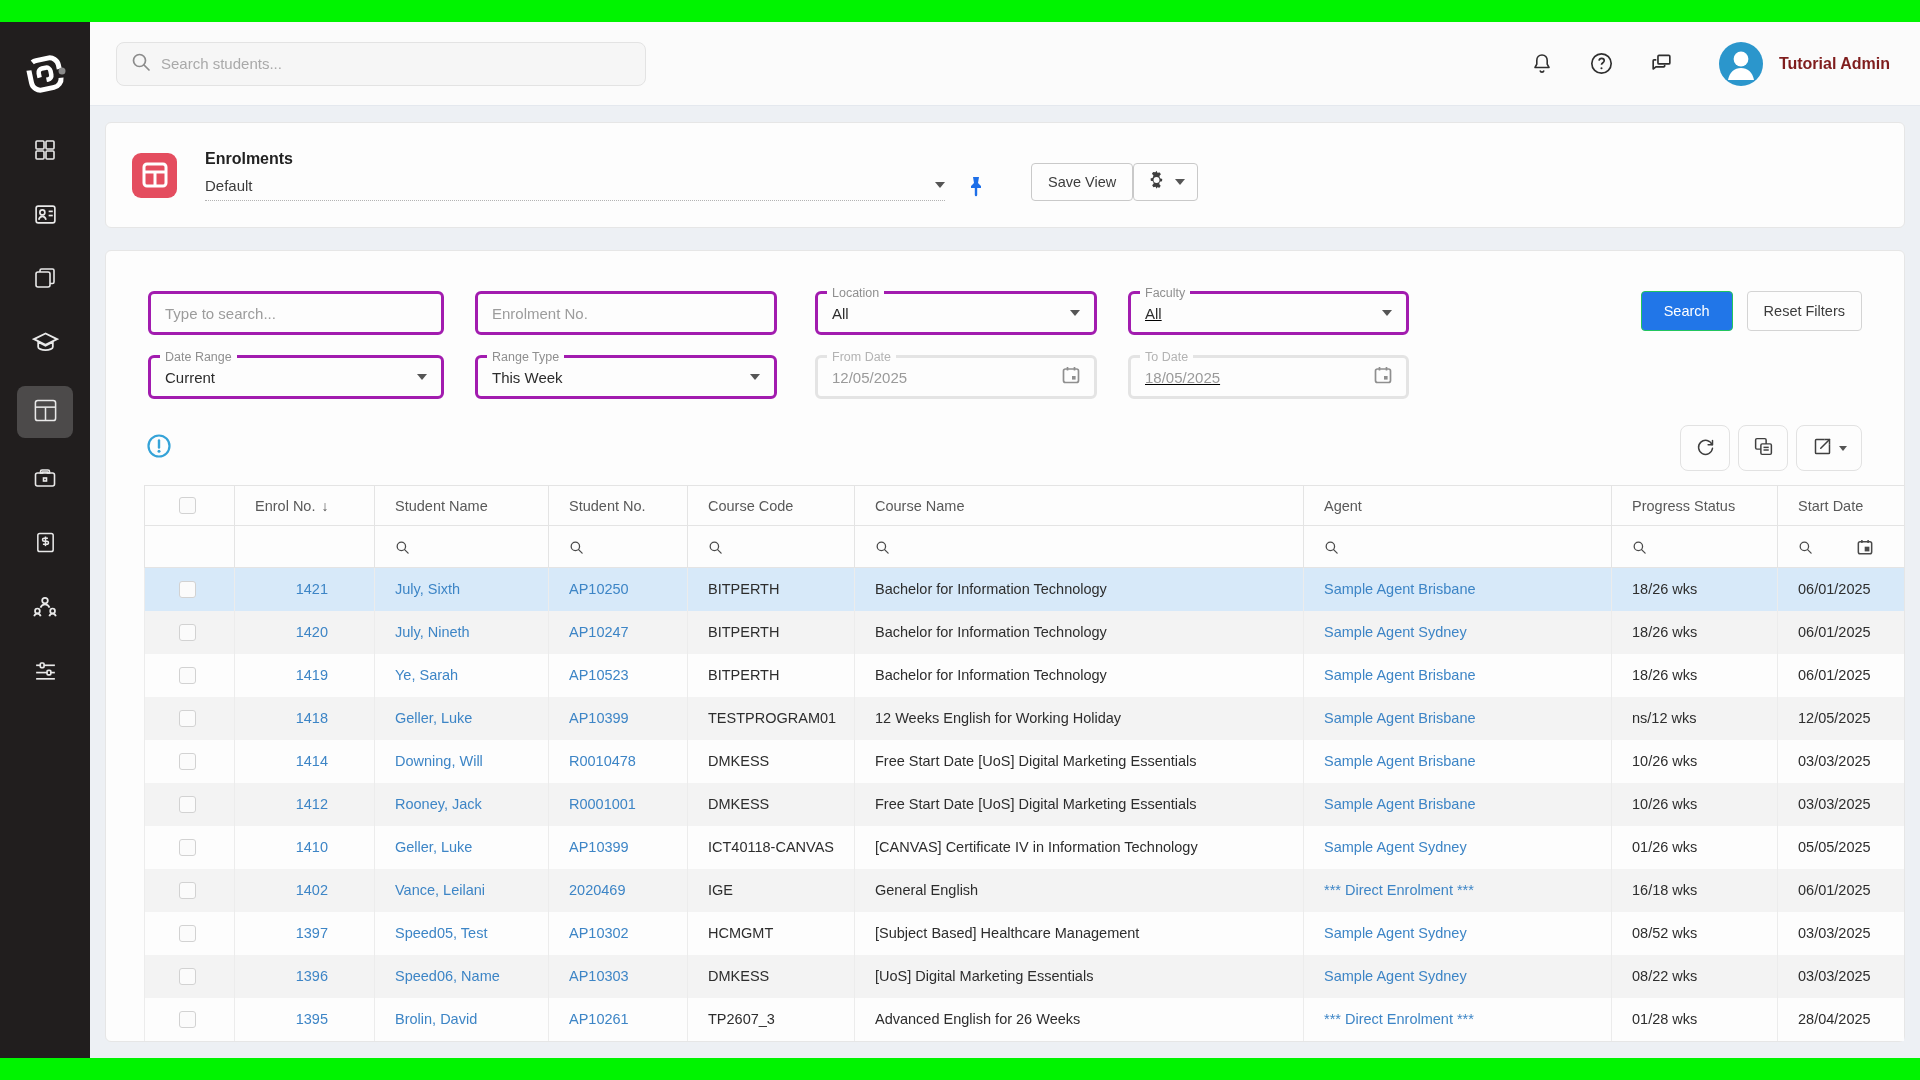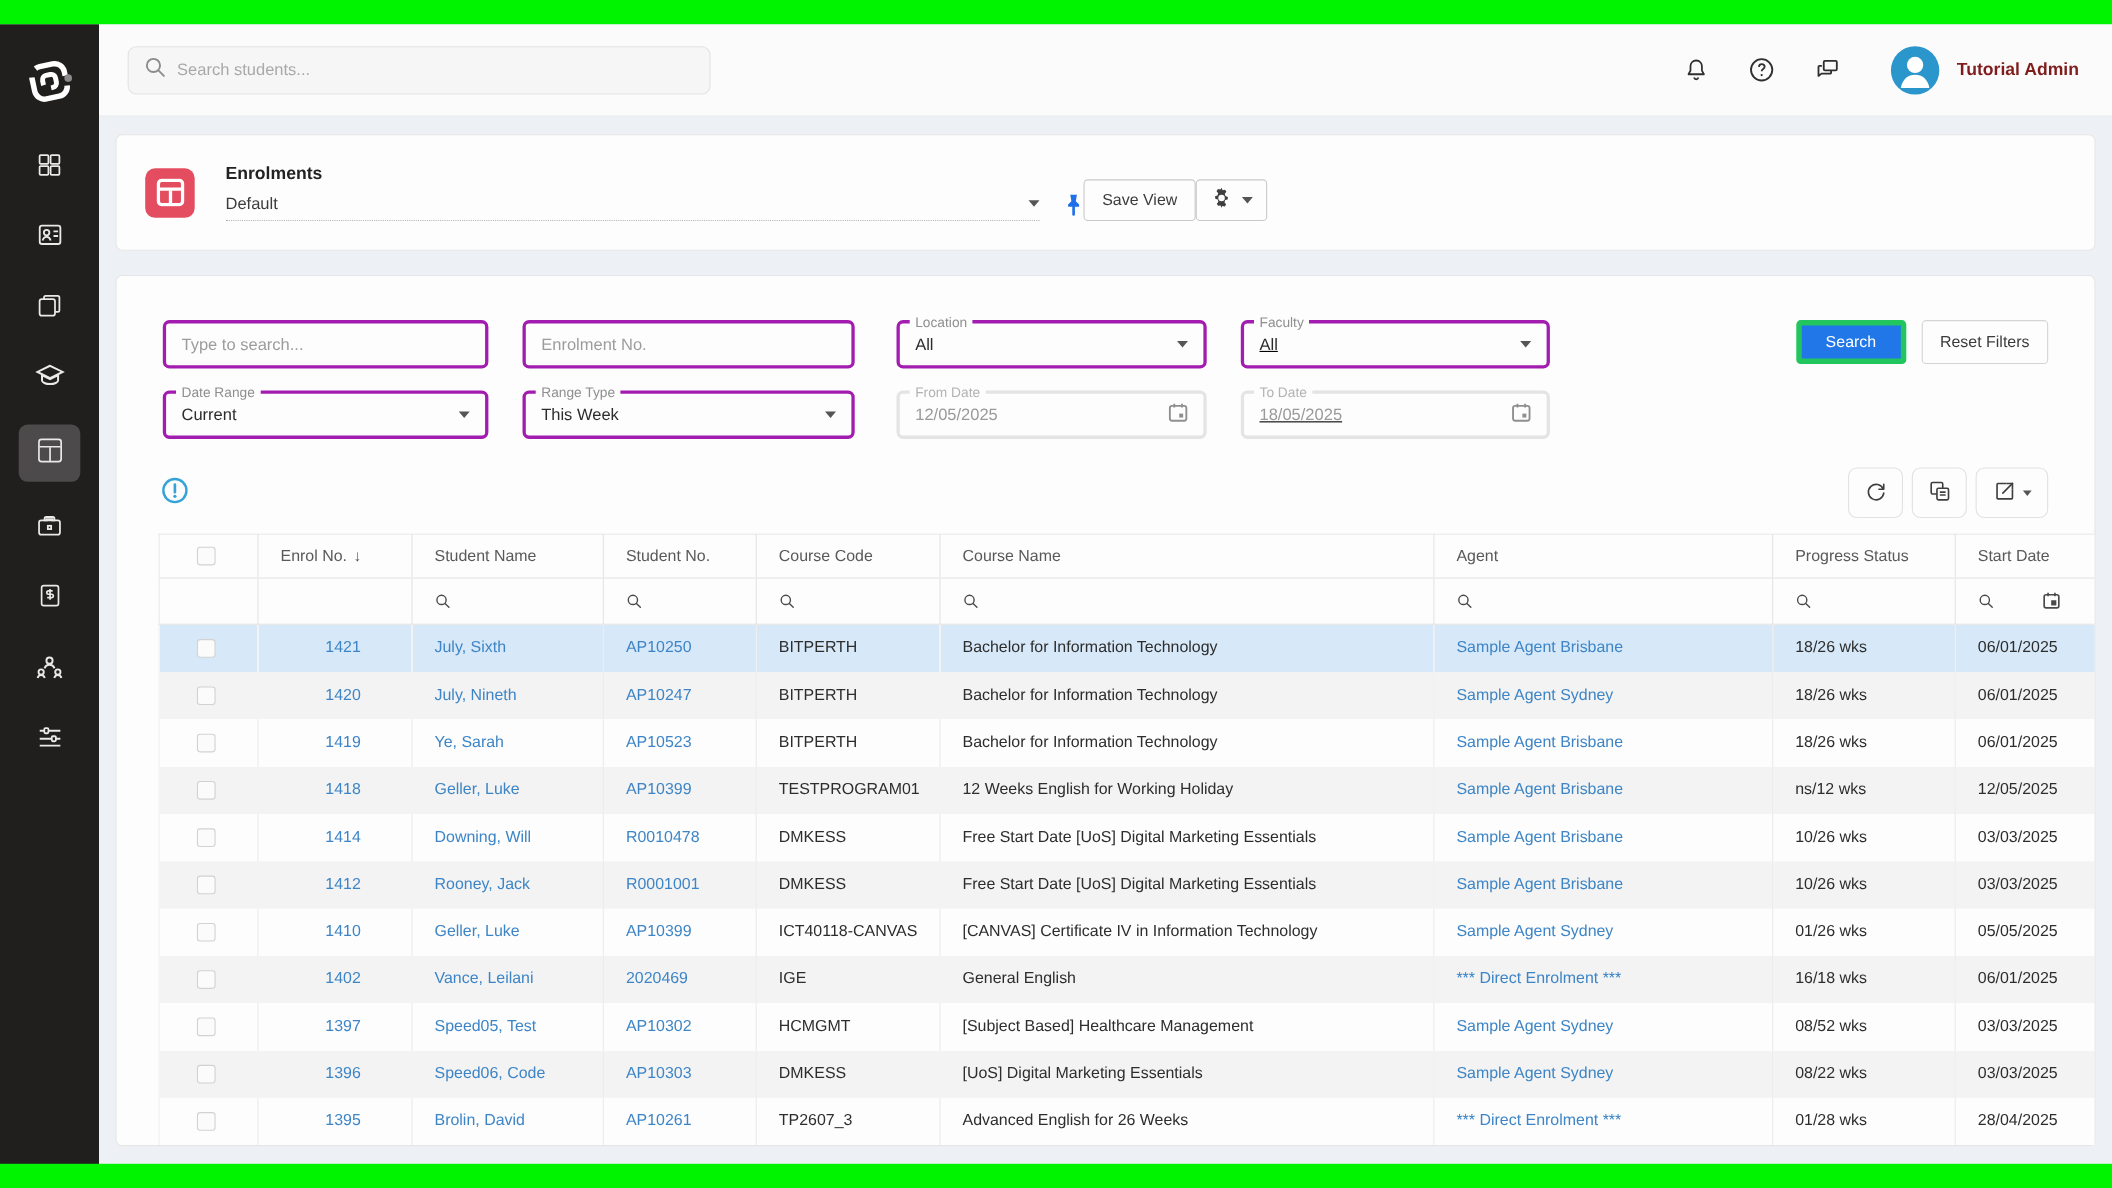--- a/index.html
+++ b/index.html
@@ -39,41 +39,41 @@
 
   
   .view-card { height:106px; display:flex; align-items:center; padding:0 26px; margin-bottom:22px; }
   .module-icon { width:45px; height:45px; border-radius:9px; background:#e44d5f; display:flex; align-items:center; justify-content:center; flex:0 0 45px; }
   .view-meta { margin-left:28px; display:flex; flex-direction:column; position:relative; width:740px; }
   .view-title { font-size:16px; font-weight:bold; color:#222; margin-bottom:9px; }
   .view-select { display:flex; align-items:center; border-bottom:1px dotted #b3b3b3; padding-bottom:6px; cursor:pointer;gap:36px; }
   .view-select-value { font-size:15px; color:#3c3c3c; }
   .caret { width:0; height:0; border-left:5px solid transparent; border-right:5px solid transparent; border-top:6px solid #555; margin-left:auto; }
   .pin-box { margin-left:22px; margin-top:26px; cursor:pointer; }
-  .hdr-btns { display:flex; align-items:center; gap:0; margin-top:14px; }
+  .hdr-btns { display:flex; align-items:center; gap:0; margin-left:46px; margin-top:14px; }
   .btn { height:38px; border:1px solid #c9c9c9; background:#fdfdfd; border-radius:4px; font-size:14.5px; color:#3c3c3c; padding:0 16px; display:flex; align-items:center; gap:8px; cursor:pointer; font-family:"Liberation Sans", sans-serif; }
   .gear-btn { padding:0 12px; }
 
   
   .filters { padding:40px 42px 0 42px; }
   .filter-row { display:flex; align-items:flex-start; }
   .filter-row + .filter-row { margin-top:20px; }
   .f-field { position:relative; height:44px; border:3px solid #a21caf; border-radius:6px; background:#fdfdfd; display:flex; align-items:center; padding:0 14px; }
   .f-field input { border:none; outline:none; background:transparent; width:100%; font-size:15px; color:#333; font-family:"Liberation Sans", sans-serif; }
   .f-field input::placeholder { color:#9c9c9c; }
   .f-label { position:absolute; top:-9px; left:9px; background:#fdfdfd; padding:0 5px; font-size:12.5px; color:#8f8f8f; line-height:1.3; }
   .f-value { font-size:15px; color:#2c2c2c; }
   .f-field.select { cursor:pointer; }
   .f-field.disabled { border-color:#e4e4e4; }
   .f-field.disabled .f-value { color:#9a9a9a; }
   .f-field.disabled .f-label { color:#b3b3b3; }
   .w1 { width:296px; } .w2 { width:302px; margin-left:31px; } .w3 { width:282px; margin-left:38px; } .w4 { width:281px; margin-left:31px;text-decoration:underline; }
   .f-cal { margin-left:auto; }
   .filter-btns { margin-left:auto; display:flex; gap:14px; }
-  .btn-primary { height:40px; padding:0 22px; background:#2176e8; border:5px solid #22c55e; color:#fff; border-radius:4px; font-size:14.5px; display:flex; align-items:center; cursor:pointer; }
+  .btn-primary { height:40px; padding:0 22px; background:#2176e8; border:1px solid #22c55e; color:#fff; border-radius:4px; font-size:14.5px; display:flex; align-items:center; cursor:pointer; }
   .btn-plain { height:40px; padding:0 16px; background:#fdfdfd; border:1px solid #d4d4d4; color:#3c3c3c; border-radius:4px; font-size:14.5px; display:flex; align-items:center; cursor:pointer; }
 
   
   .grid-toolbar { display:flex; align-items:center; padding:26px 42px 14px 40px; }
   .grid-actions { margin-left:auto; display:flex; gap:8px; }
   .ga-btn { width:50px; height:46px; border:1px solid #e2e2e2; border-radius:8px; background:#fdfdfd; display:flex; align-items:center; justify-content:center; gap:6px; cursor:pointer; }
   .ga-btn.wide { width:66px; }
   .ga-btn svg { stroke:#3f3f3f; fill:none; stroke-width:1.7; }
   .ga-caret { width:0; height:0; border-left:4px solid transparent; border-right:4px solid transparent; border-top:5px solid #555; }
 
@@ -558,21 +558,21 @@
                   <td>[Subject Based] Healthcare Management</td>
                   <td><span class="lnk">Sample Agent Sydney</span></td>
                   <td>08/52 wks</td>
                   <td>03/03/2025</td>
                 </tr>
                 <tr class="stripe">
                   <td>
                     <div class="cb"></div>
                   </td>
                   <td class="num"><span class="lnk">1396</span></td>
-                  <td><span class="lnk">Speed06, Code</span></td>
+                  <td><span class="lnk">Speed06, Name</span></td>
                   <td><span class="lnk">AP10303</span></td>
                   <td>DMKESS</td>
                   <td>[UoS] Digital Marketing Essentials</td>
                   <td><span class="lnk">Sample Agent Sydney</span></td>
                   <td>08/22 wks</td>
                   <td>03/03/2025</td>
                 </tr>
                 <tr>
                   <td>
                     <div class="cb"></div>

